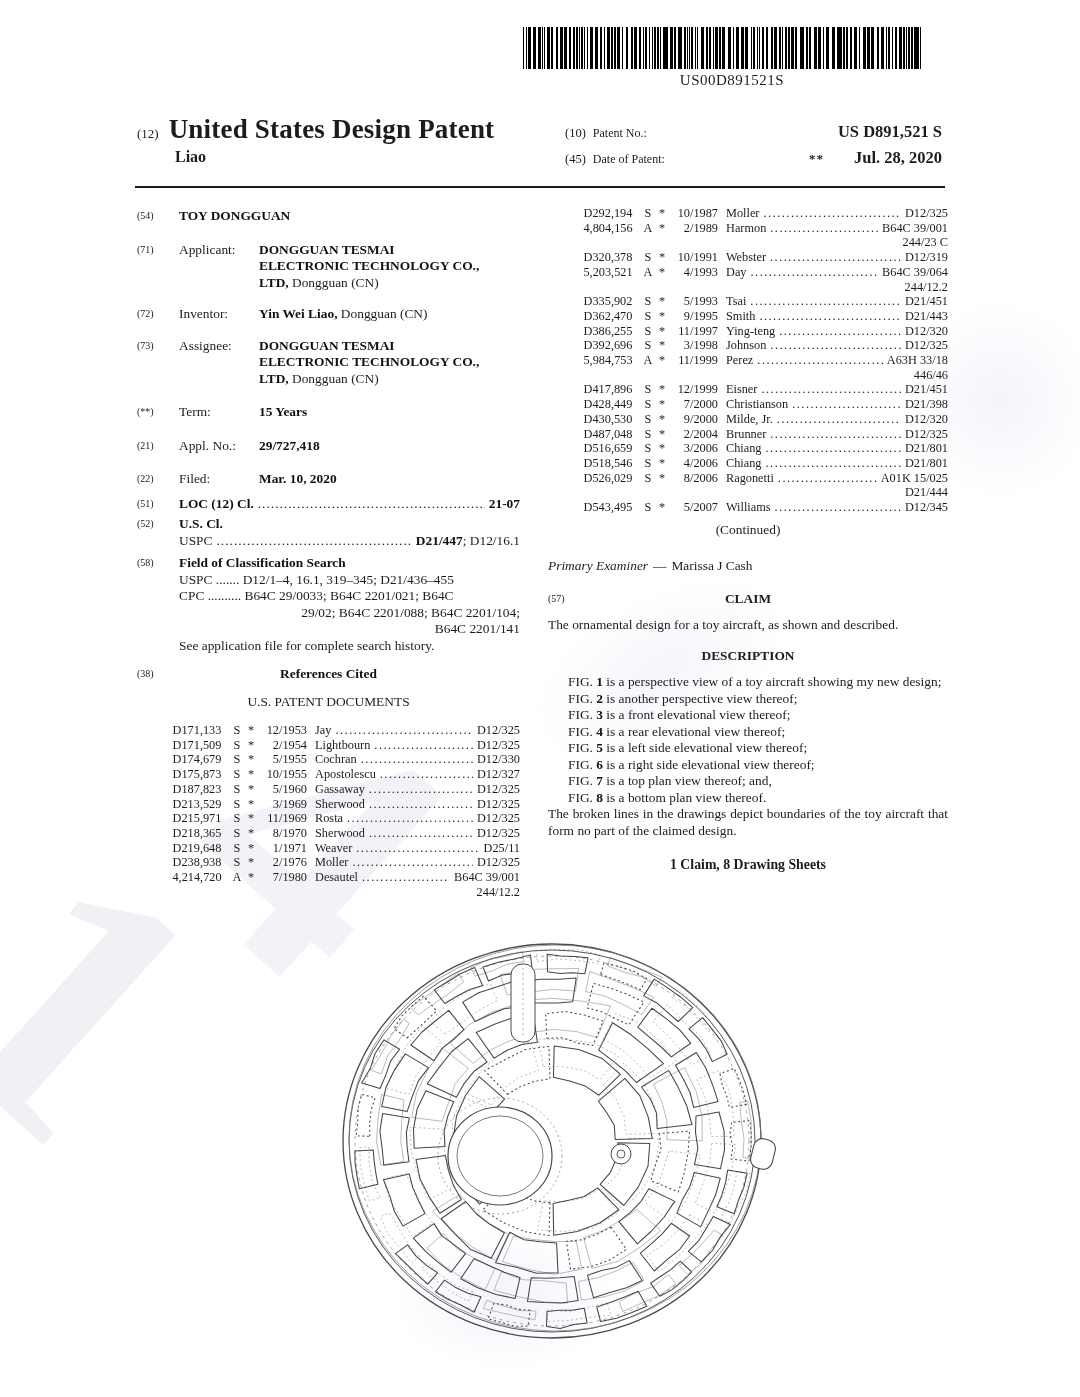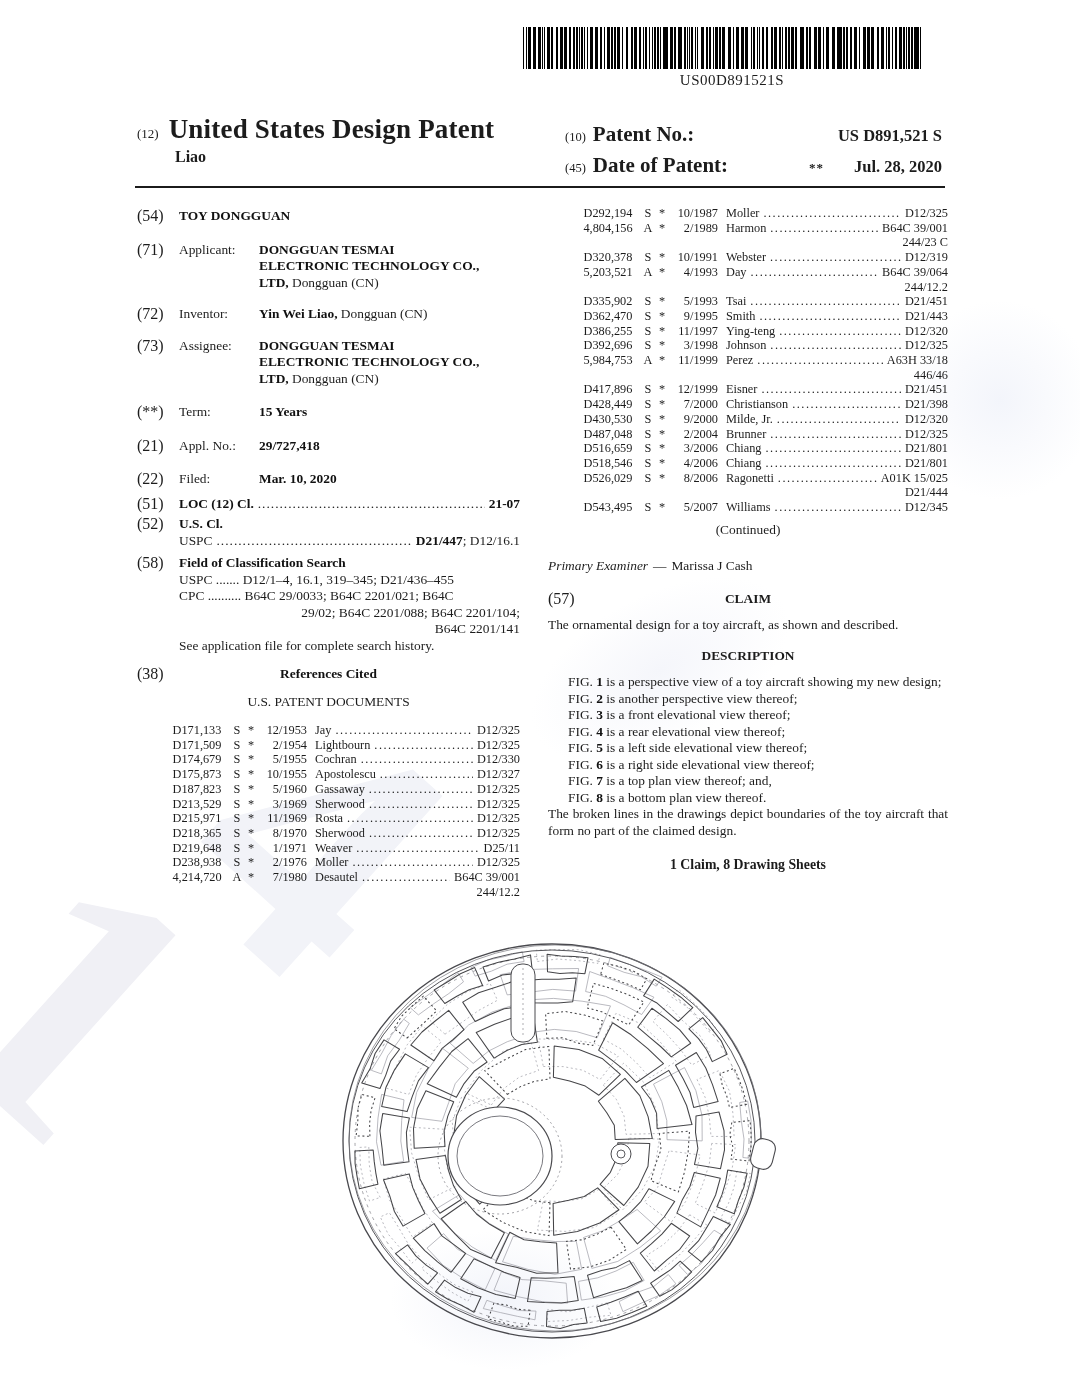--- a/index.html
+++ b/index.html
@@ -21,30 +21,30 @@
   .barcode-caption{text-align:center;font-size:15px;margin-top:3px;letter-spacing:0.5px;}
   
   .hdr-left{position:absolute;left:137px;top:114px;}
   .hdr-title-row{display:flex;align-items:baseline;}
   .tag12{font-size:13px;}
   .doc-title{font-size:27px;font-weight:bold;margin-left:10px;letter-spacing:0.2px;}
   .hdr-inventor{font-size:16px;font-weight:bold;margin-left:38px;margin-top:3px;}
   .hdr-right{position:absolute;left:565px;top:122px;width:377px;}
   .hrow{display:flex;align-items:baseline;margin-bottom:6px;}
   .htag{font-size:12.5px;margin-right:7px;}
-  .hlabel{font-size:21px;font-weight:bold;}
+  .hlabel{font-size:12px;font-weight:normal;}
   .hval{margin-left:auto;font-size:16.5px;font-weight:bold;}
   .hnote{margin-left:auto;font-size:13px;font-weight:bold;letter-spacing:1px;}
   .hval2{font-size:16.5px;font-weight:bold;margin-left:30px;}
   .rule{position:absolute;left:135px;top:186px;width:810px;height:2.2px;background:#1b1b1b;}
   
   .col-left{position:absolute;left:137px;top:208px;width:383px;font-size:13.4px;line-height:16.5px;}
   .col-right{position:absolute;left:548px;top:206px;width:400px;font-size:13.4px;line-height:16.5px;}
   .bib-row{display:grid;grid-template-columns:42px 80px 1fr;}
-  .tag{font-size:16px;}
+  .tag{font-size:10px;}
   .span23{grid-column:2/4;}
   .flexline{display:flex;align-items:center;}
   .dotfill{flex:1;overflow:hidden;white-space:nowrap;letter-spacing:1px;margin:0 4px;color:#222;}
   .r{text-align:right;}
   b{font-weight:bold;color:#111;}
   .mb17{margin-bottom:17px;} .mb15{margin-bottom:15px;} .mb8{margin-bottom:8px;}
   .mb4{margin-bottom:4px;} .mb6{margin-bottom:6px;} .mb12{margin-bottom:12px;}
   .refs-head{position:relative;text-align:center;margin-bottom:11px;}
   .abs-tag{position:absolute;left:0;top:0;}
   .center{text-align:center;}

